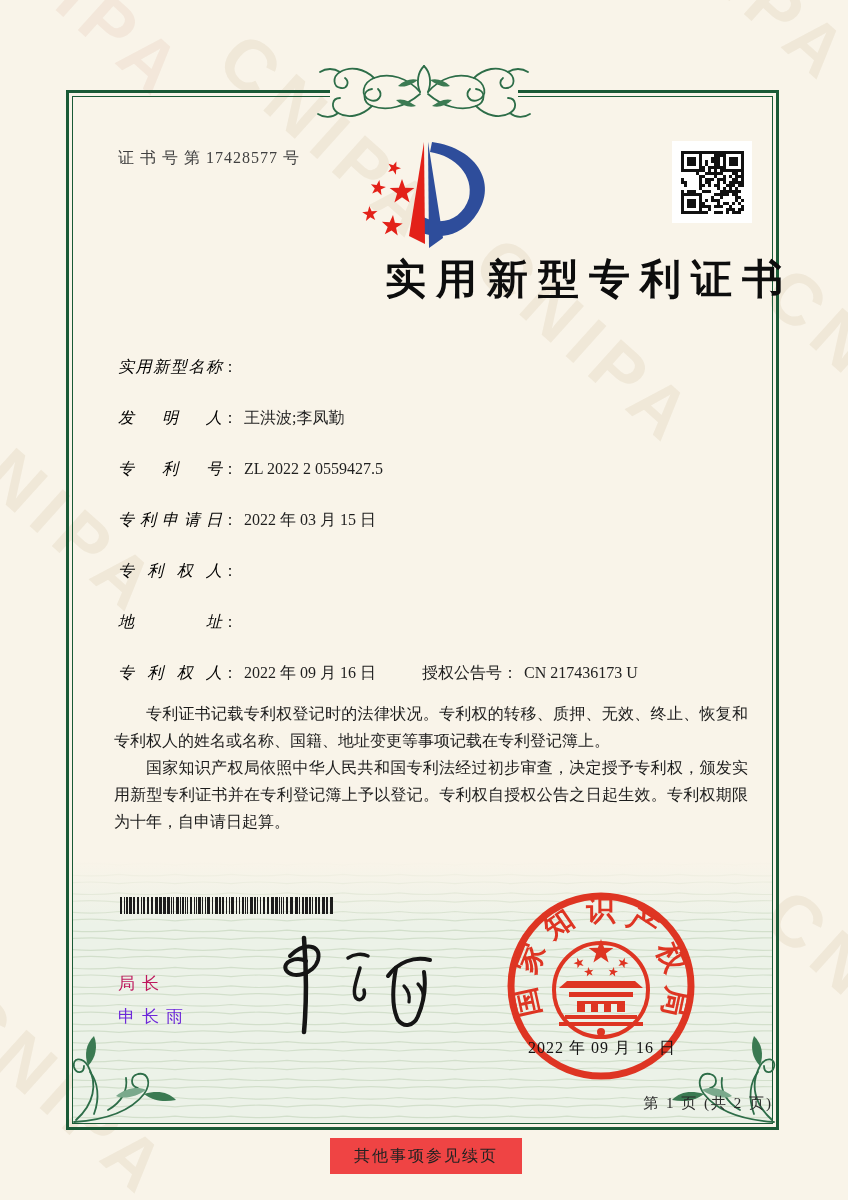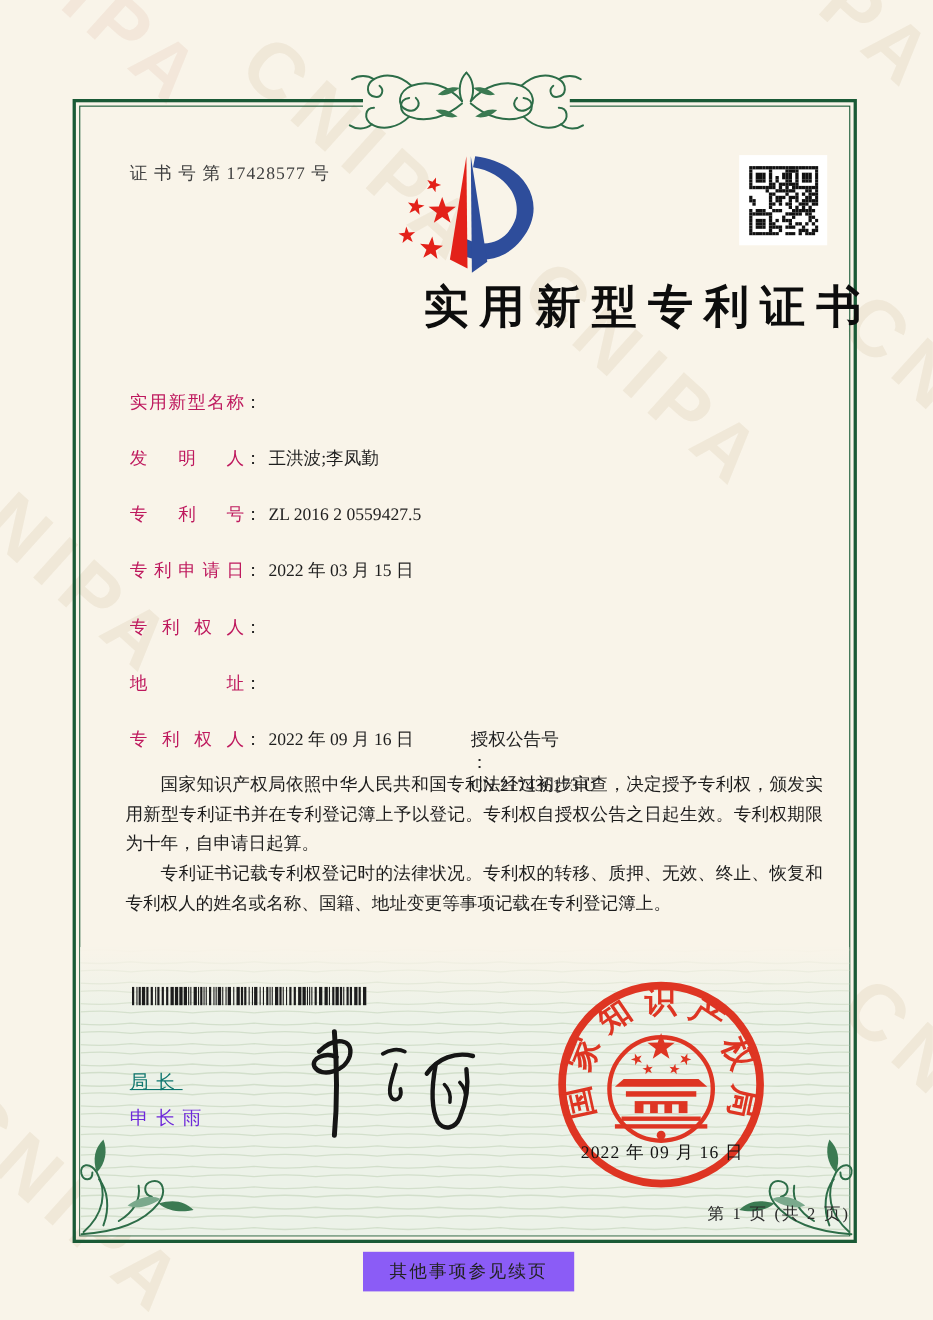--- a/index.html
+++ b/index.html
@@ -53,52 +53,52 @@
   .logo{position:absolute;left:350px;top:136px;width:152px;height:124px;}
   .title{
     position:absolute;left:66px;top:252px;width:707px;text-align:right;
     font-size:41px;font-weight:700;letter-spacing:10px;color:#0d0d0d;padding-left:20px;
   }
   
   .fields{position:absolute;left:118px;top:356px;width:620px;font-size:16px;}
   .frow{display:flex;align-items:baseline;margin-bottom:30px;line-height:21px;}
   .flabel{
     display:inline-block;width:104px;text-align:justify;text-align-last:justify;
-    color:#be185d;flex:none;
+    color:#000000;flex:none;font-style:italic;
   }
   .fcolon{flex:none;color:#262626;}
   .fvalue{margin-left:6px;color:#1f1f1f;white-space:nowrap;}
-  .grant-extra{margin-left:46px;display:flex;align-items:baseline;flex-direction:column;}
+  .grant-extra{margin-left:46px;display:flex;align-items:baseline;}
   
   .bodytext{
     position:absolute;left:114px;top:700px;width:634px;
     font-size:16px;line-height:27px;color:#1c1c1c;text-align:justify;
   }
   .bodytext p{margin:0;text-indent:2em;}
   
   .barcode{position:absolute;left:120px;top:897px;width:218px;height:17px;}
   .signer-title{
-    position:absolute;left:118px;top:972px;font-size:17px;letter-spacing:7px;color:#0f766e;text-decoration:underline;
+    position:absolute;left:118px;top:972px;font-size:17px;letter-spacing:7px;color:#be185d;
   }
   .signer-name{
     position:absolute;left:118px;top:1005px;font-size:17px;letter-spacing:7px;color:#6d28d9;
   }
   .signature{position:absolute;left:252px;top:928px;width:200px;height:116px;}
   .seal{position:absolute;left:501px;top:886px;width:200px;height:200px;opacity:.94;}
   .seal-date{
     position:absolute;left:512px;top:1038px;width:180px;text-align:center;
     font-size:16px;letter-spacing:1px;color:#141414;
   }
   .page-footer{
     position:absolute;left:66px;top:1094px;width:707px;text-align:right;
     font-size:15px;color:#2a2a2a;letter-spacing:2px;
   }
   .continuation{
     position:absolute;left:330px;top:1138px;width:192px;height:36px;
-    background:#8b5cf6;display:flex;align-items:center;justify-content:center;
+    background:#ef4444;display:flex;align-items:center;justify-content:center;
     font-size:16px;letter-spacing:2px;color:#222;
   }
 </style>
 </head>
 <body>
 
 <div class="page">
 
   <div class="wm pink" style="left:-58px;top:-46px;">CNIPA</div>
   <div class="wm" style="left:608px;top:-62px;">CNIPA</div>
@@ -460,21 +460,21 @@
         <span class="fcolon">：</span>
     </div>
     <div class="frow">
       <span class="flabel">发明人</span>
         <span class="fcolon">：</span>
       <span class="fvalue">王洪波;李凤勤</span>
     </div>
     <div class="frow">
       <span class="flabel">专利号</span>
         <span class="fcolon">：</span>
-      <span class="fvalue">ZL 2016 2 0559427.5</span>
+      <span class="fvalue">ZL 2022 2 0559427.5</span>
     </div>
     <div class="frow">
       <span class="flabel">专利申请日</span>
         <span class="fcolon">：</span>
       <span class="fvalue">2022 年 03 月 15 日</span>
     </div>
     <div class="frow">
       <span class="flabel">专利权人</span>
         <span class="fcolon">：</span>
     </div>
@@ -488,22 +488,22 @@
       <span class="fvalue">2022 年 09 月 16 日</span>
       <span class="grant-extra">
         <span>授权公告号</span>
           <span class="fcolon">：</span>
         <span class="fvalue">CN 217436173 U</span>
       </span>
     </div>
   </div>
 
   <div class="bodytext">
+    <p>专利证书记载专利权登记时的法律状况。专利权的转移、质押、无效、终止、恢复和专利权人的姓名或名称、国籍、地址变更等事项记载在专利登记簿上。</p>
     <p>国家知识产权局依照中华人民共和国专利法经过初步审查，决定授予专利权，颁发实用新型专利证书并在专利登记簿上予以登记。专利权自授权公告之日起生效。专利权期限为十年，自申请日起算。</p>
-    <p>专利证书记载专利权登记时的法律状况。专利权的转移、质押、无效、终止、恢复和专利权人的姓名或名称、国籍、地址变更等事项记载在专利登记簿上。</p>
   </div>
 
   <svg class="barcode" id="barcode" viewBox="0 0 218 17">
       <rect x="0" y="0" width="2" height="17" fill="#1c1c1c"></rect>
       <rect x="4" y="0" width="1" height="17" fill="#1c1c1c"></rect>
       <rect x="6" y="0" width="2" height="17" fill="#1c1c1c"></rect>
       <rect x="9" y="0" width="3" height="17" fill="#1c1c1c"></rect>
       <rect x="13" y="0" width="2" height="17" fill="#1c1c1c"></rect>
       <rect x="17" y="0" width="2" height="17" fill="#1c1c1c"></rect>
       <rect x="21" y="0" width="1" height="17" fill="#1c1c1c"></rect>

